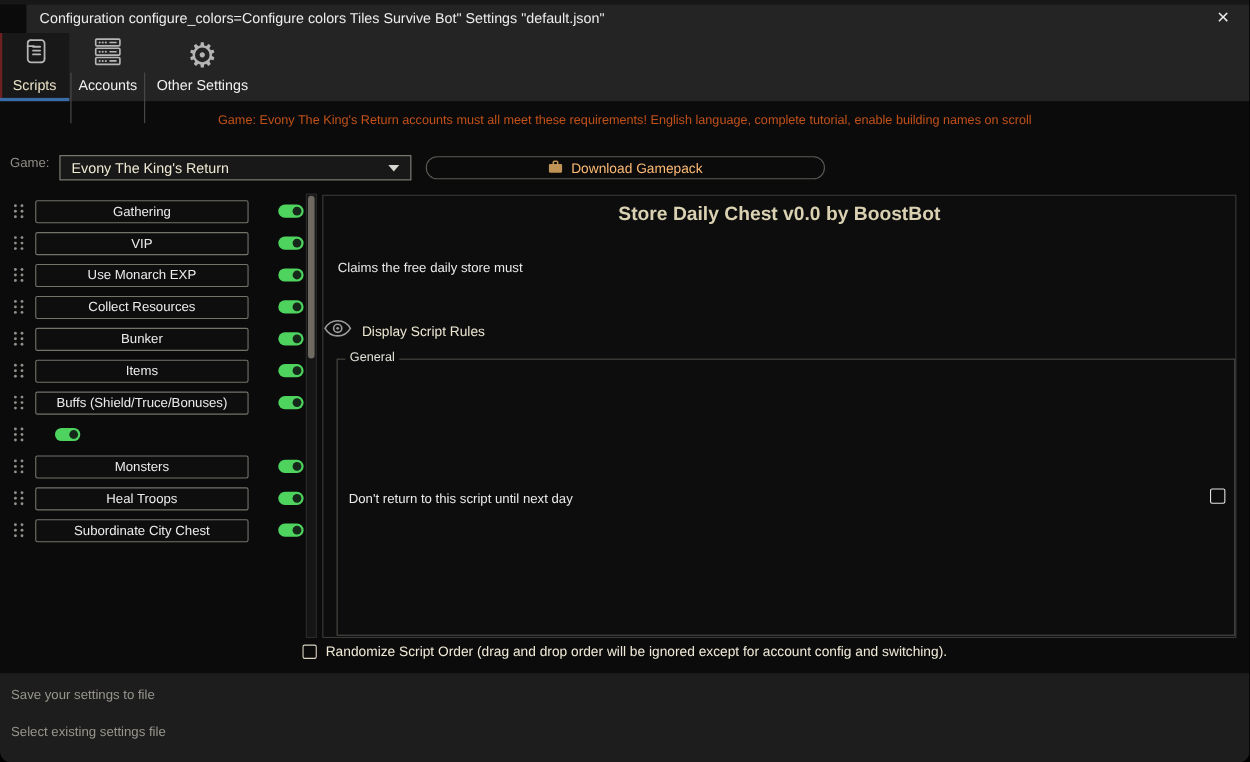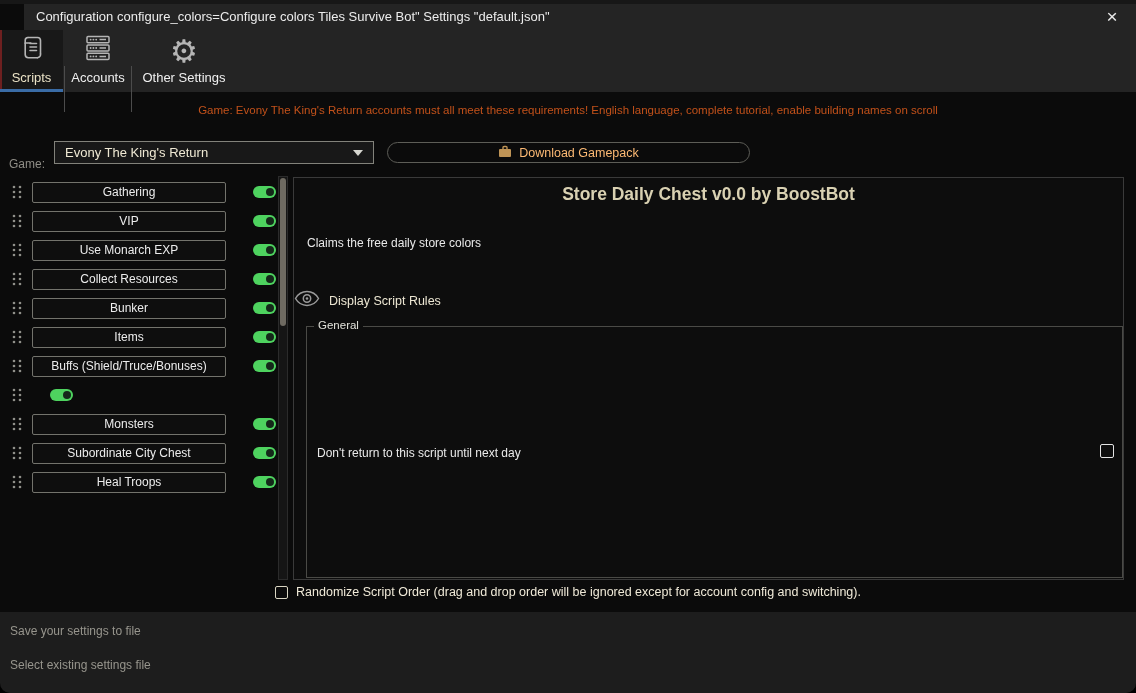--- a/index.html
+++ b/index.html
@@ -20,21 +20,21 @@
   .tabstrip{position:absolute;top:30px;left:0;right:0;height:62px;background:#242424;}
   .tab{position:absolute;top:0;height:62px;display:flex;flex-direction:column;align-items:center;justify-content:flex-end;padding-bottom:7px;gap:4px;}
   .tab .tab-label{font-size:13px;color:#f0f0f0;white-space:nowrap;}
   .tab.active{background:#181818;border-bottom:3px solid #3a6ca6;padding-bottom:4px;box-shadow:inset 2px 0 0 #6e2020;}
   .tab.active .tab-label{color:#eae2c6;}
   .tab-divider{position:absolute;top:36px;width:1px;height:46px;background:#4c4c4c;}
   .gear-glyph{font-size:31px;line-height:30px;color:#b5b5b5;font-family:"DejaVu Sans",sans-serif;}
   
   .warning{position:absolute;top:104px;left:0;right:0;text-align:center;font-size:11.5px;color:#c2511a;}
   
-  .game-label{position:absolute;left:9px;top:157px;font-size:12px;color:#8f8d86;}
+  .game-label{position:absolute;left:9px;top:141px;font-size:12px;color:#8f8d86;}
   .game-select{position:absolute;left:54px;top:141px;width:320px;height:23px;background:#181818;border:1px solid #82827b;display:flex;align-items:center;padding:0 10px;color:#efe9d4;font-size:13px;cursor:default;}
   .caret{width:0;height:0;border-left:5px solid transparent;border-right:5px solid transparent;border-top:6px solid #d6d6d0;margin-left:auto;}
   .download-btn{position:absolute;left:387px;top:142px;width:363px;height:21px;border:1px solid #5d5d57;border-radius:11px;background:transparent;color:#fdba74;font-size:12.5px;display:flex;align-items:center;justify-content:center;gap:7px;}
   
   .script-list{position:absolute;left:2px;top:176px;width:276px;height:404px;padding-top:8px;}
   .script-row{height:16px;display:flex;align-items:center;margin-bottom:13px;}
   .drag-handle{width:12px;margin-left:9px;display:flex;align-items:center;}
   .script-btn{margin-left:9px;width:194px;height:21px;border:1px solid #73736c;background:rgba(255,255,255,0.015);color:#ececec;font-size:12px;border-radius:2px;font-family:inherit;padding:0;line-height:19px;}
   .script-btn.selected{background:#d8880f;border:2px solid #5d86a0;color:#271b02;line-height:17px;}
   .toggle{margin-left:27px;width:23px;height:12px;border-radius:7px;background:#3a3a3a;position:relative;flex:none;}
@@ -293,51 +293,51 @@
     <span class="drag-handle">
       <svg width="12" height="16" viewBox="0 0 12 16" fill="#90908a">
         <circle cx="3" cy="3" r="1.3"></circle>
             <circle cx="9" cy="3" r="1.3"></circle>
         <circle cx="3" cy="8" r="1.3"></circle>
             <circle cx="9" cy="8" r="1.3"></circle>
         <circle cx="3" cy="13" r="1.3"></circle>
             <circle cx="9" cy="13" r="1.3"></circle>
       </svg>
     </span>
+    <button class="script-btn">Heal Troops</button>
+    <span class="toggle on">
+          <span class="knob"></span>
+        </span>
+  </div>
+
+  <div class="script-row">
+    <span class="drag-handle">
+      <svg width="12" height="16" viewBox="0 0 12 16" fill="#90908a">
+        <circle cx="3" cy="3" r="1.3"></circle>
+            <circle cx="9" cy="3" r="1.3"></circle>
+        <circle cx="3" cy="8" r="1.3"></circle>
+            <circle cx="9" cy="8" r="1.3"></circle>
+        <circle cx="3" cy="13" r="1.3"></circle>
+            <circle cx="9" cy="13" r="1.3"></circle>
+      </svg>
+    </span>
     <button class="script-btn">Subordinate City Chest</button>
-    <span class="toggle on">
-          <span class="knob"></span>
-        </span>
-  </div>
-
-  <div class="script-row">
-    <span class="drag-handle">
-      <svg width="12" height="16" viewBox="0 0 12 16" fill="#90908a">
-        <circle cx="3" cy="3" r="1.3"></circle>
-            <circle cx="9" cy="3" r="1.3"></circle>
-        <circle cx="3" cy="8" r="1.3"></circle>
-            <circle cx="9" cy="8" r="1.3"></circle>
-        <circle cx="3" cy="13" r="1.3"></circle>
-            <circle cx="9" cy="13" r="1.3"></circle>
-      </svg>
-    </span>
-    <button class="script-btn">Heal Troops</button>
     <span class="toggle on">
           <span class="knob"></span>
         </span>
   </div>
 </div>
 
   <div class="list-scrollbar">
     <div class="thumb"></div>
   </div>
 
   <div class="main-panel">
     <div class="main-title">Store Daily Chest v0.0 by BoostBot</div>
-    <div class="main-desc">Claims the free daily store colors</div>
+    <div class="main-desc">Claims the free daily store must</div>
     <div class="display-rules">
       <span>
         <svg width="26" height="17" viewBox="0 0 26 17" fill="none" stroke="#9a9a9a" stroke-width="1.5">
           <path d="M1.5 8.5C4.5 3.3 8.5 1.6 13 1.6s8.5 1.7 11.5 6.9C21.5 13.7 17.5 15.4 13 15.4S4.5 13.7 1.5 8.5Z"></path>
           <circle cx="13" cy="8.5" r="3.7"></circle>
           <circle cx="13" cy="8.5" r="1.3" fill="#9a9a9a" stroke="none"></circle>
         </svg>
       </span>
       <span class="rules-label">Display Script Rules</span>
     </div>

